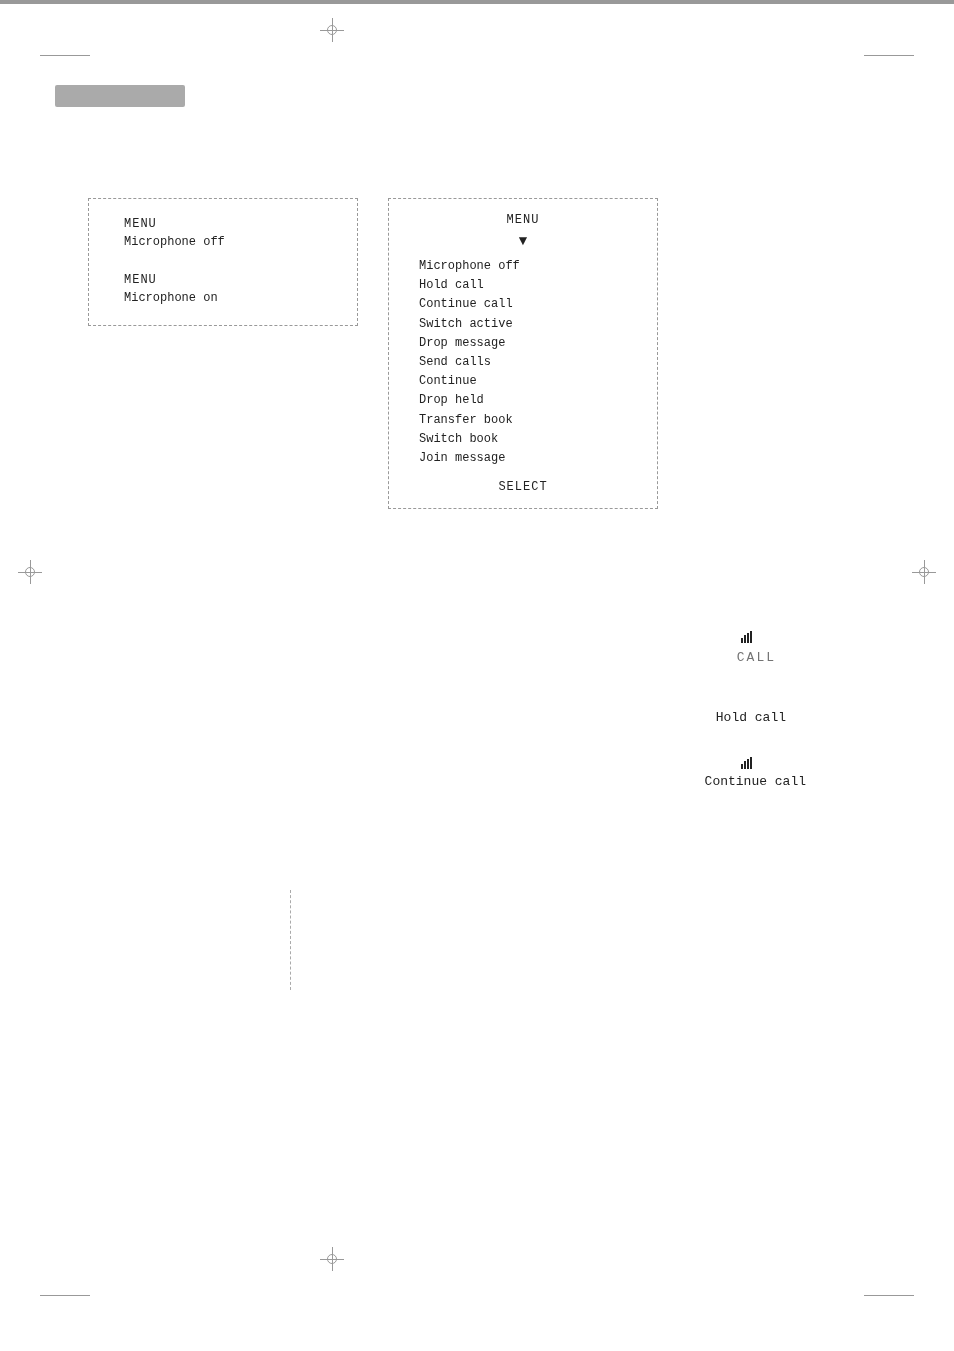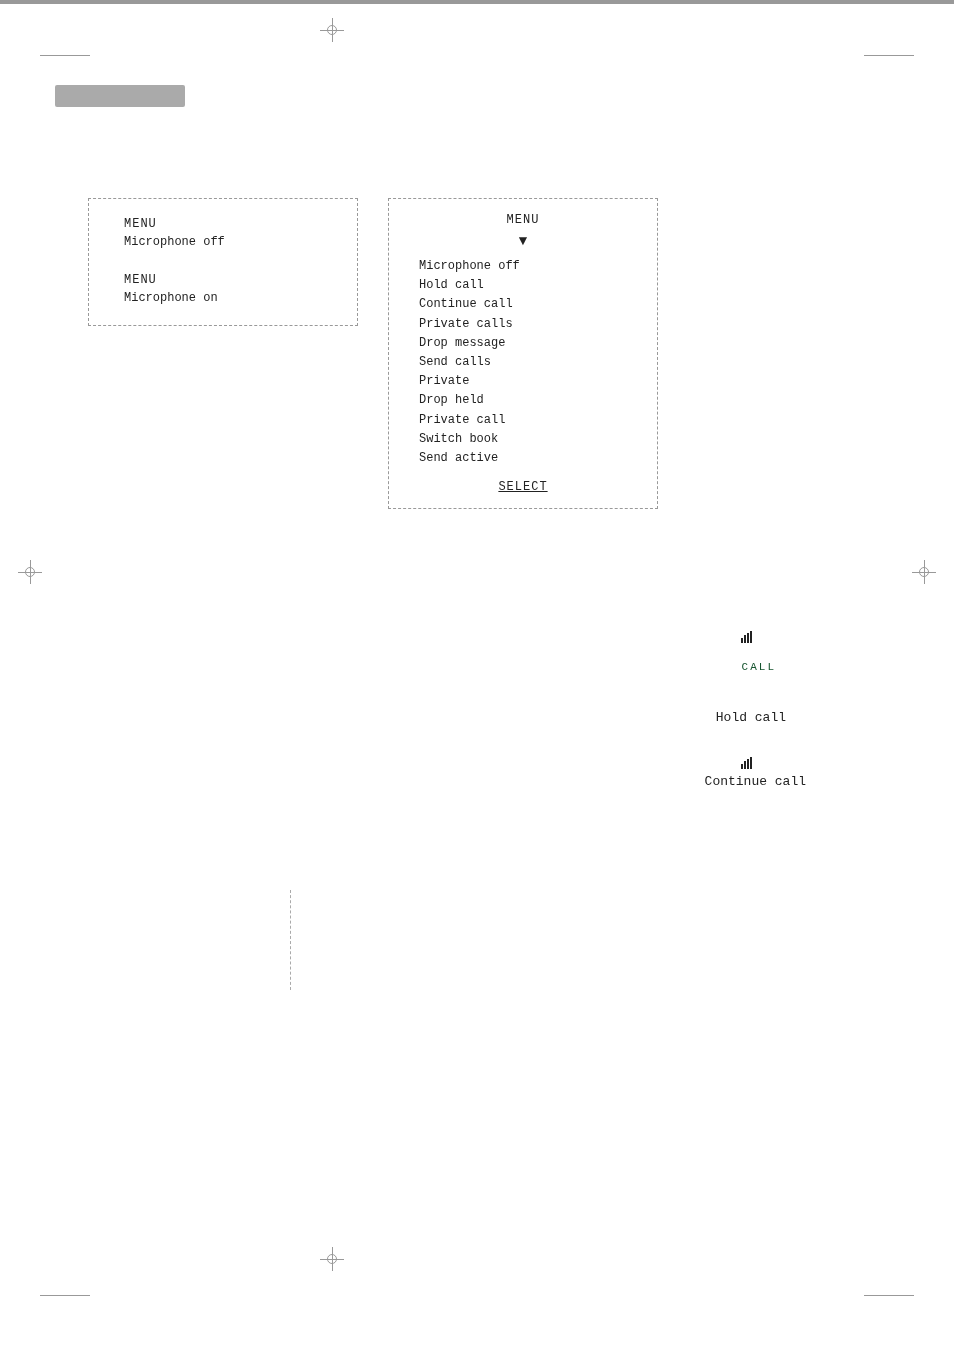--- a/index.html
+++ b/index.html
@@ -211,42 +211,40 @@
       font-size: 12px;
       line-height: 1.6;
       color: #222;
     }
 
     .right-menu-select {
       text-align: center;
       font-size: 12px;
       letter-spacing: 1px;
       color: #222;
-      text-decoration: underline;
     }
 
     
     .signal-icon {
       position: absolute;
       top: 630px;
       right: 200px;
       font-size: 10px;
       color: #222;
       letter-spacing: 1px;
     }
 
     
     .call-label {
       position: absolute;
       top: 650px;
       right: 178px;
-      font-size: 11px;
+      font-size: 13px;
       letter-spacing: 2px;
-      color: #14532d;
-      margin-top: 11px;
+      color: #737373;
     }
 
     
     .hold-call-label {
       position: absolute;
       top: 710px;
       right: 168px;
       font-size: 13px;
       color: #222;
     }
@@ -317,28 +315,28 @@
   <div class="menu-item">Microphone on</div>
 </div>
 
 <div class="right-menu-box">
   <div class="right-menu-title">MENU</div>
   <div class="right-menu-arrow">▼</div>
   <ul class="right-menu-items">
     <li class="list-item">Microphone off</li>
     <li class="list-item">Hold call</li>
     <li class="list-item">Continue call</li>
-    <li class="list-item">Private calls</li>
+    <li class="list-item">Switch active</li>
     <li class="list-item">Drop message</li>
     <li class="list-item">Send calls</li>
-    <li class="list-item">Private</li>
+    <li class="list-item">Continue</li>
     <li class="list-item">Drop held</li>
-    <li class="list-item">Private call</li>
+    <li class="list-item">Transfer book</li>
     <li class="list-item">Switch book</li>
-    <li class="list-item">Send active</li>
+    <li class="list-item">Join message</li>
   </ul>
   <div class="right-menu-select">SELECT</div>
 </div>
 
 <div class="signal-icon">
   <svg width="14" height="14" viewBox="0 0 14 14">
     <rect x="1" y="8" width="2" height="5" fill="#222"></rect>
     <rect x="4" y="5" width="2" height="8" fill="#222"></rect>
     <rect x="7" y="3" width="2" height="10" fill="#222"></rect>
     <rect x="10" y="1" width="2" height="12" fill="#222"></rect>

